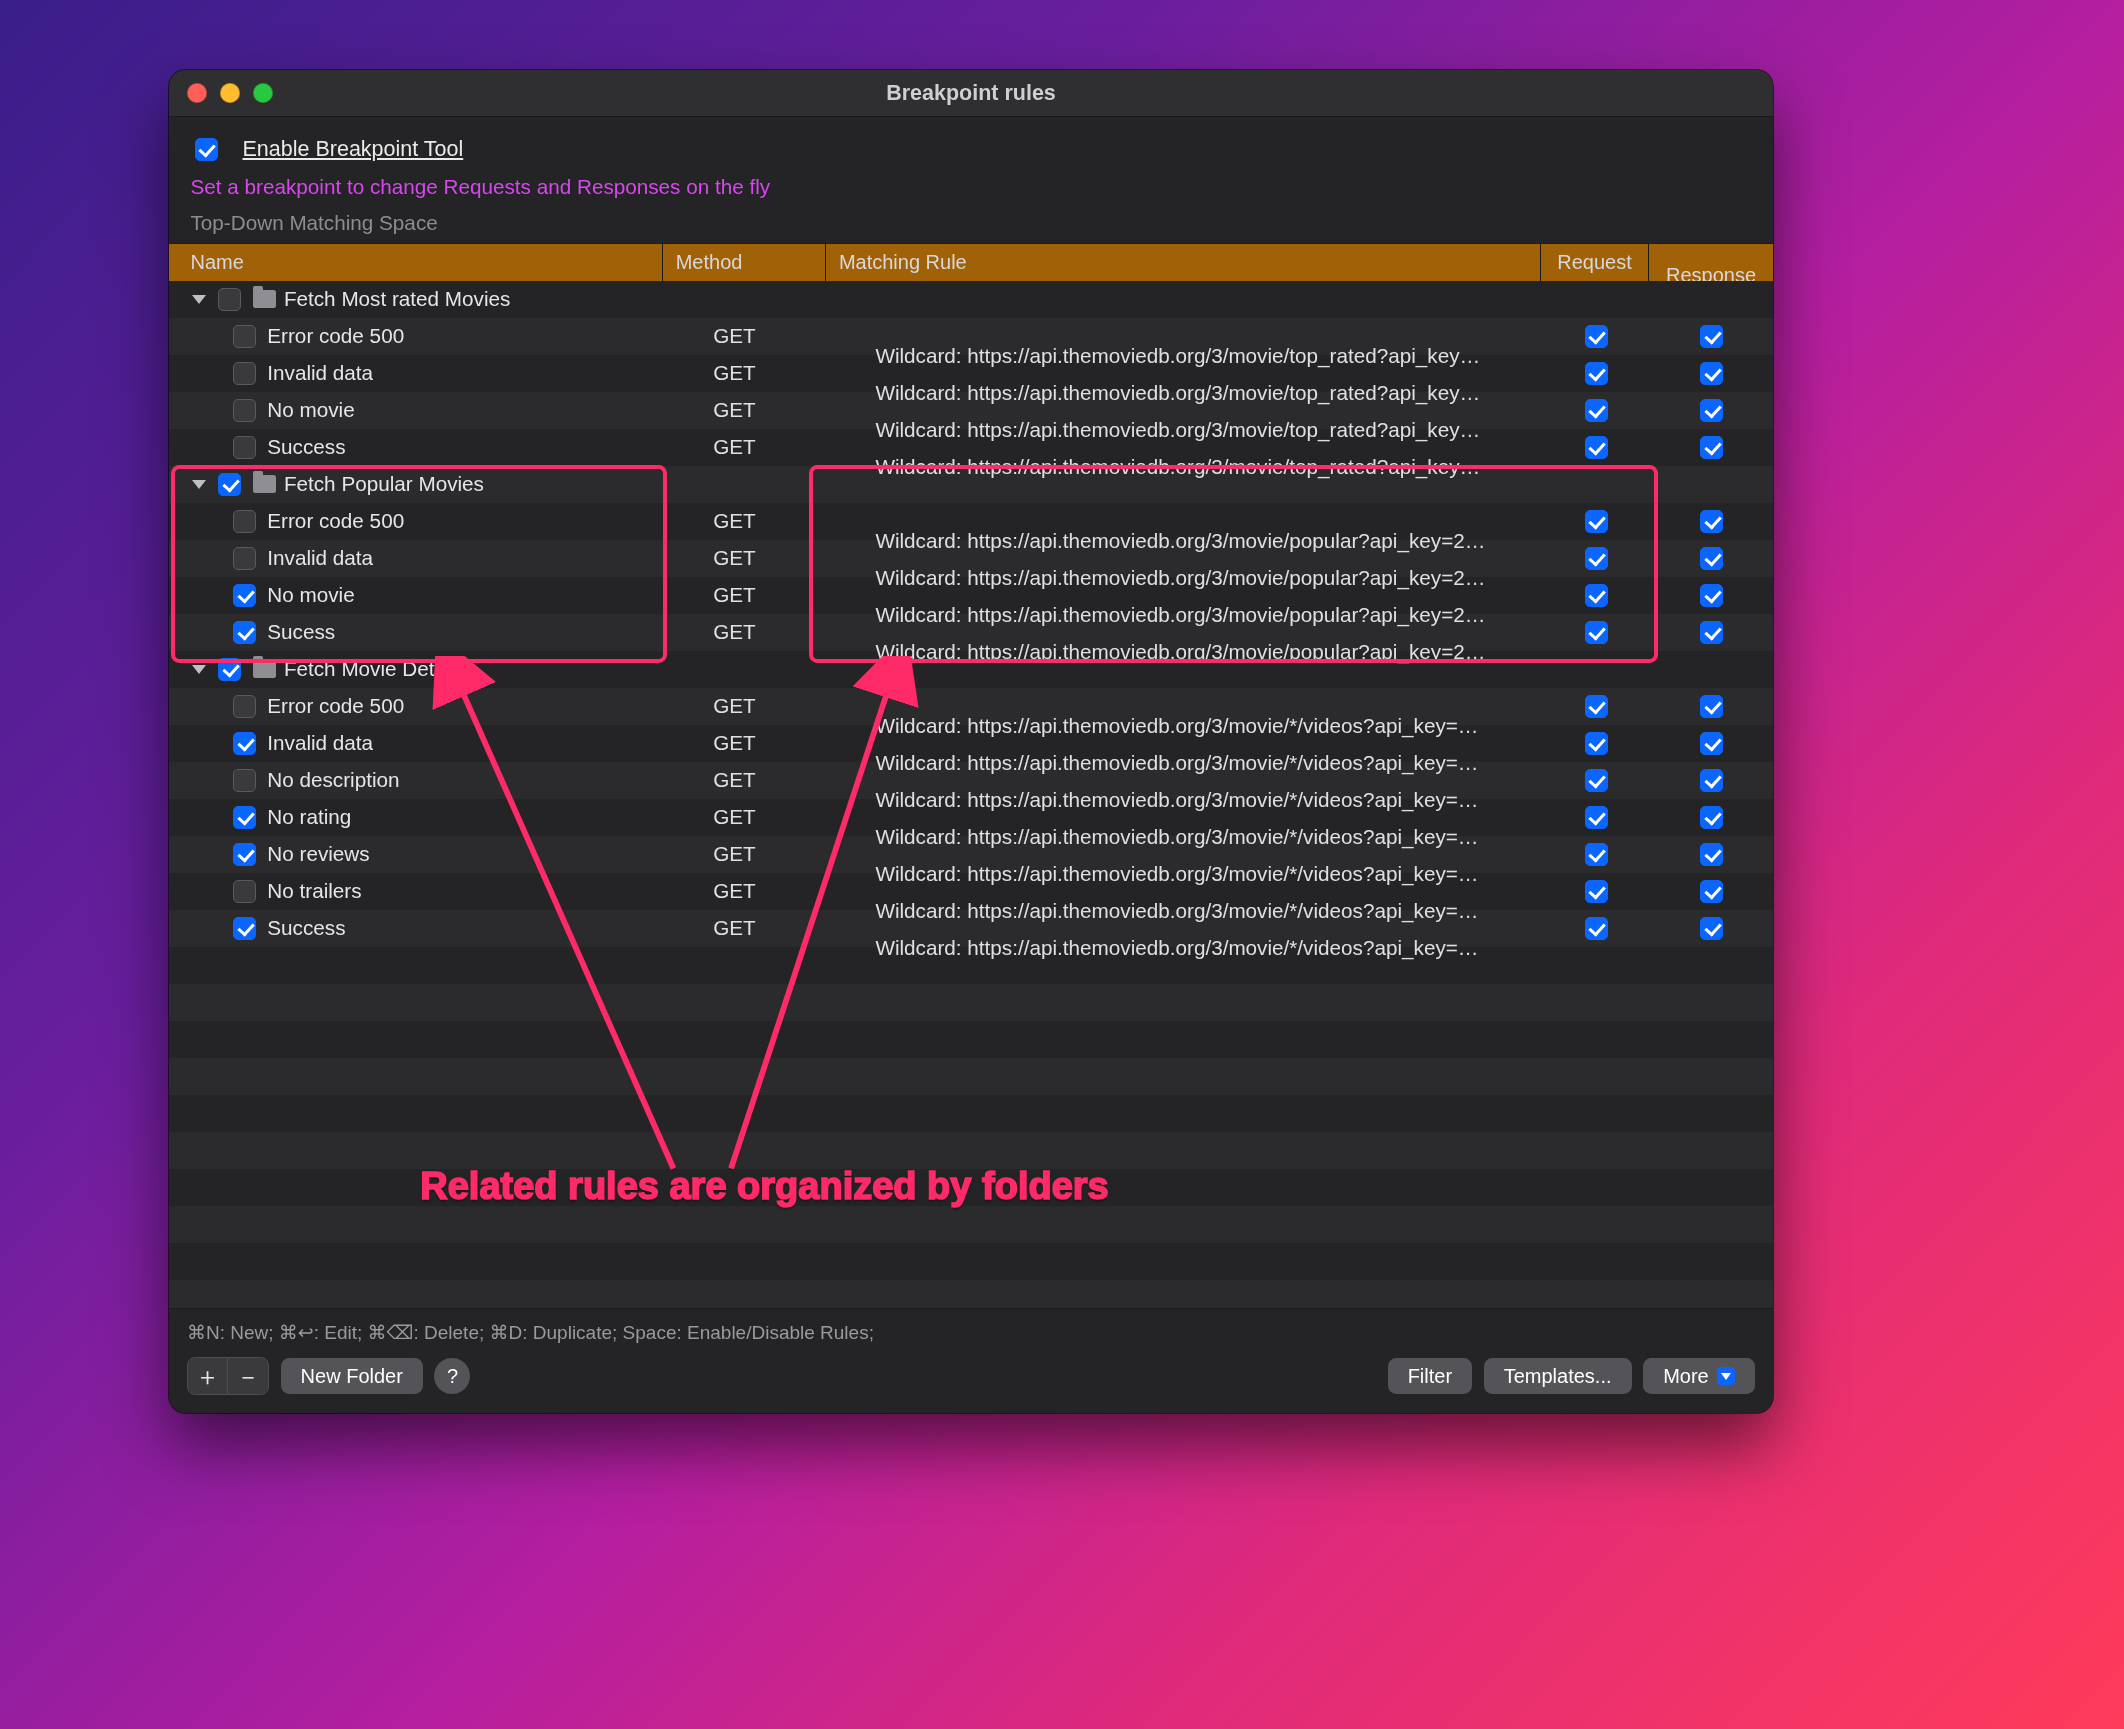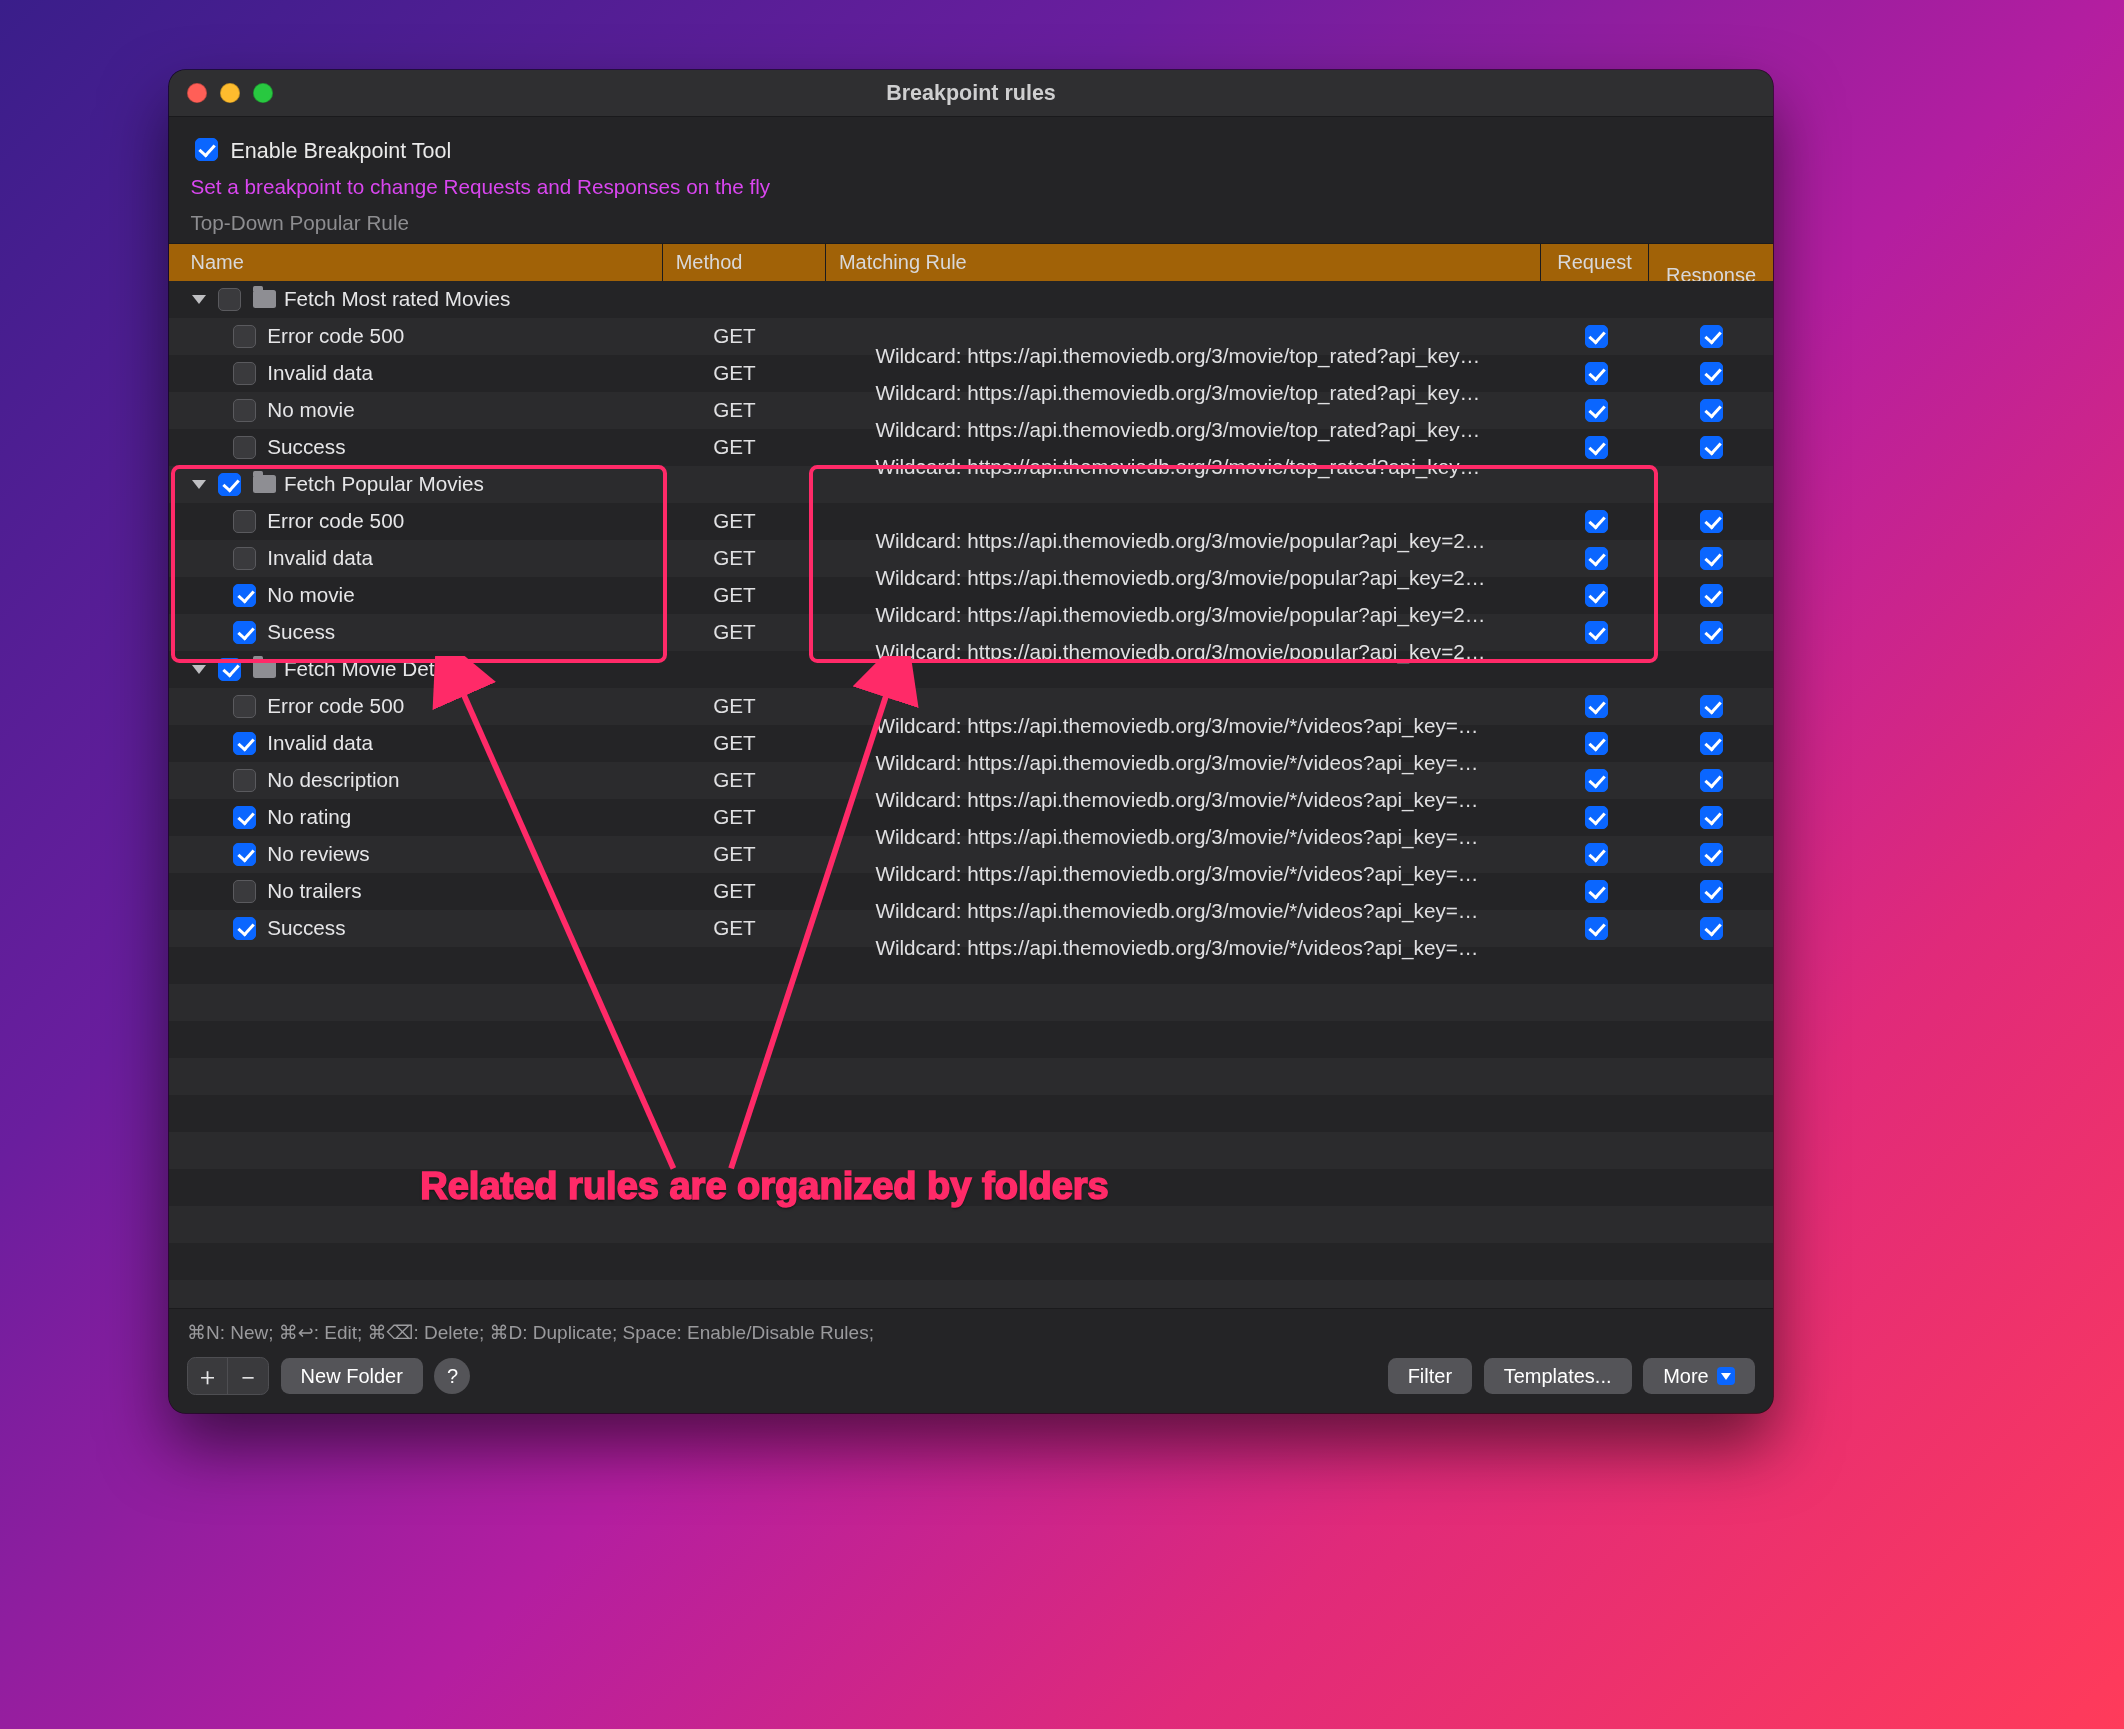--- a/index.html
+++ b/index.html
@@ -50,21 +50,21 @@
   .tmax   { background:#28c840; }
   .title {
     position:absolute; left:0; right:0; text-align:center;
     color:#cfcfd0; font-weight:600; font-size:21.5px;
   }
 
   .topsection {
     padding: 18px 21.5px 8.3px 21.5px;
     flex: 0 0 auto;
   }
-  .chkrow { display:flex; align-items:flex-end; gap:10px; color:#eaeaea; font-size:21.5px; }
+  .chkrow { display:flex; align-items:center; gap:22px; color:#eaeaea; font-size:21.5px;text-decoration:underline; }
   .sub  { color:#d946ef; margin-top:11px; font-size:20.7px; }
   .sub2 { color:#8d8d90; margin-top:11.6px; font-size:20.7px; }
 
   input.maccb {
     appearance:none;
     width:23px; height:23px;
     border-radius:5px;
     border:0.8px solid #5a5a5e;
     background:#3a3a3d;
     position:relative;
@@ -200,21 +200,21 @@
     </div>
     <div class="title">Breakpoint rules</div>
   </div>
 
   <div class="topsection">
     <label class="chkrow">
       <input type="checkbox" class="maccb" checked="" style="">
       <span>Enable Breakpoint Tool</span>
     </label>
     <div class="sub">Set a breakpoint to change Requests and Responses on the fly</div>
-    <div class="sub2">Top-Down Popular Rule</div>
+    <div class="sub2">Top-Down Matching Space</div>
   </div>
 
   <div class="tablewrap">
     <div class="thead">
       <div class="colName">Name</div>
       <div class="colMethod">Method</div>
       <div class="colRule">Matching Rule</div>
       <div class="colReq">Request</div>
       <div class="colRes">Response</div>
     </div>

